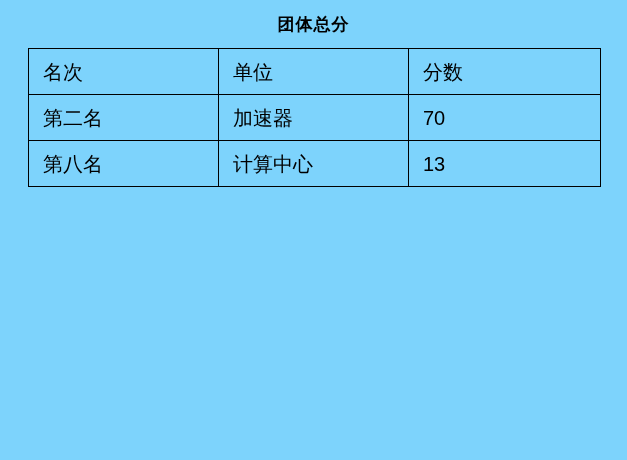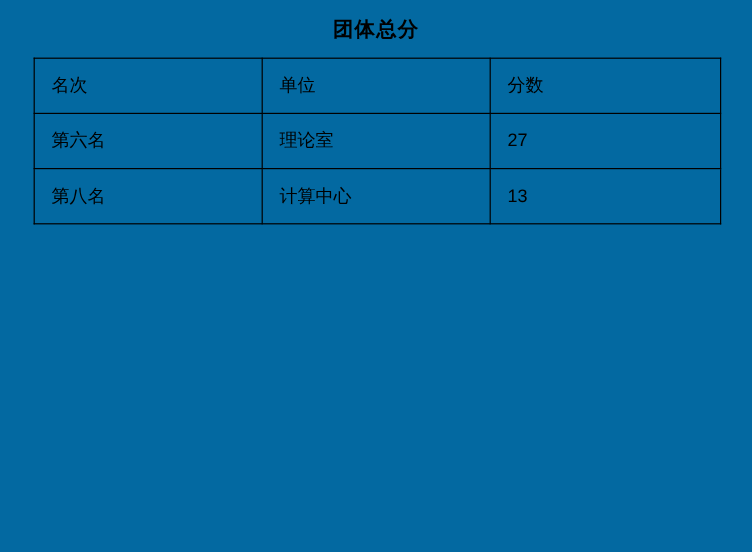--- a/index.html
+++ b/index.html
@@ -11,21 +11,21 @@
     width: 627px;
     height: 460px;
     font-family: "Liberation Sans", sans-serif;
     color: #000000;
     overflow: hidden;
   }
   .page {
     position: relative;
     width: 627px;
     height: 460px;
-    background: #0369a1;
+    background: #7dd3fc;
     box-sizing: border-box;
   }
   .doc-title {
     text-align: center;
     font-size: 17px;
     font-weight: bold;
     line-height: 1;
     padding-top: 16px;
     letter-spacing: 1px;
     color: #000000;
@@ -38,21 +38,21 @@
   }
   table.score-table {
     border-collapse: collapse;
     width: 572px;
     table-layout: fixed;
   }
   table.score-table td {
     border: 1px solid #000000;
     height: 45px;
     padding: 0 0 0 14px;
-    font-size: 15px;
+    font-size: 20px;
     font-weight: normal;
     color: #000000;
     vertical-align: middle;
     line-height: 1.2;
   }
   .col-rank  { width: 190px; }
   .col-unit  { width: 190px; }
   .col-score { width: 192px; }
 </style>
 </head>
@@ -69,23 +69,23 @@
         <col class="col-unit">
         <col class="col-score">
       </colgroup>
       <tbody>
         <tr>
           <td>名次</td>
           <td>单位</td>
           <td>分数</td>
         </tr>
         <tr>
-          <td>第六名</td>
-          <td>理论室</td>
-          <td>27</td>
+          <td>第二名</td>
+          <td>加速器</td>
+          <td>70</td>
         </tr>
         <tr>
           <td>第八名</td>
           <td>计算中心</td>
           <td>13</td>
         </tr>
       </tbody>
     </table>
   </div>
 

